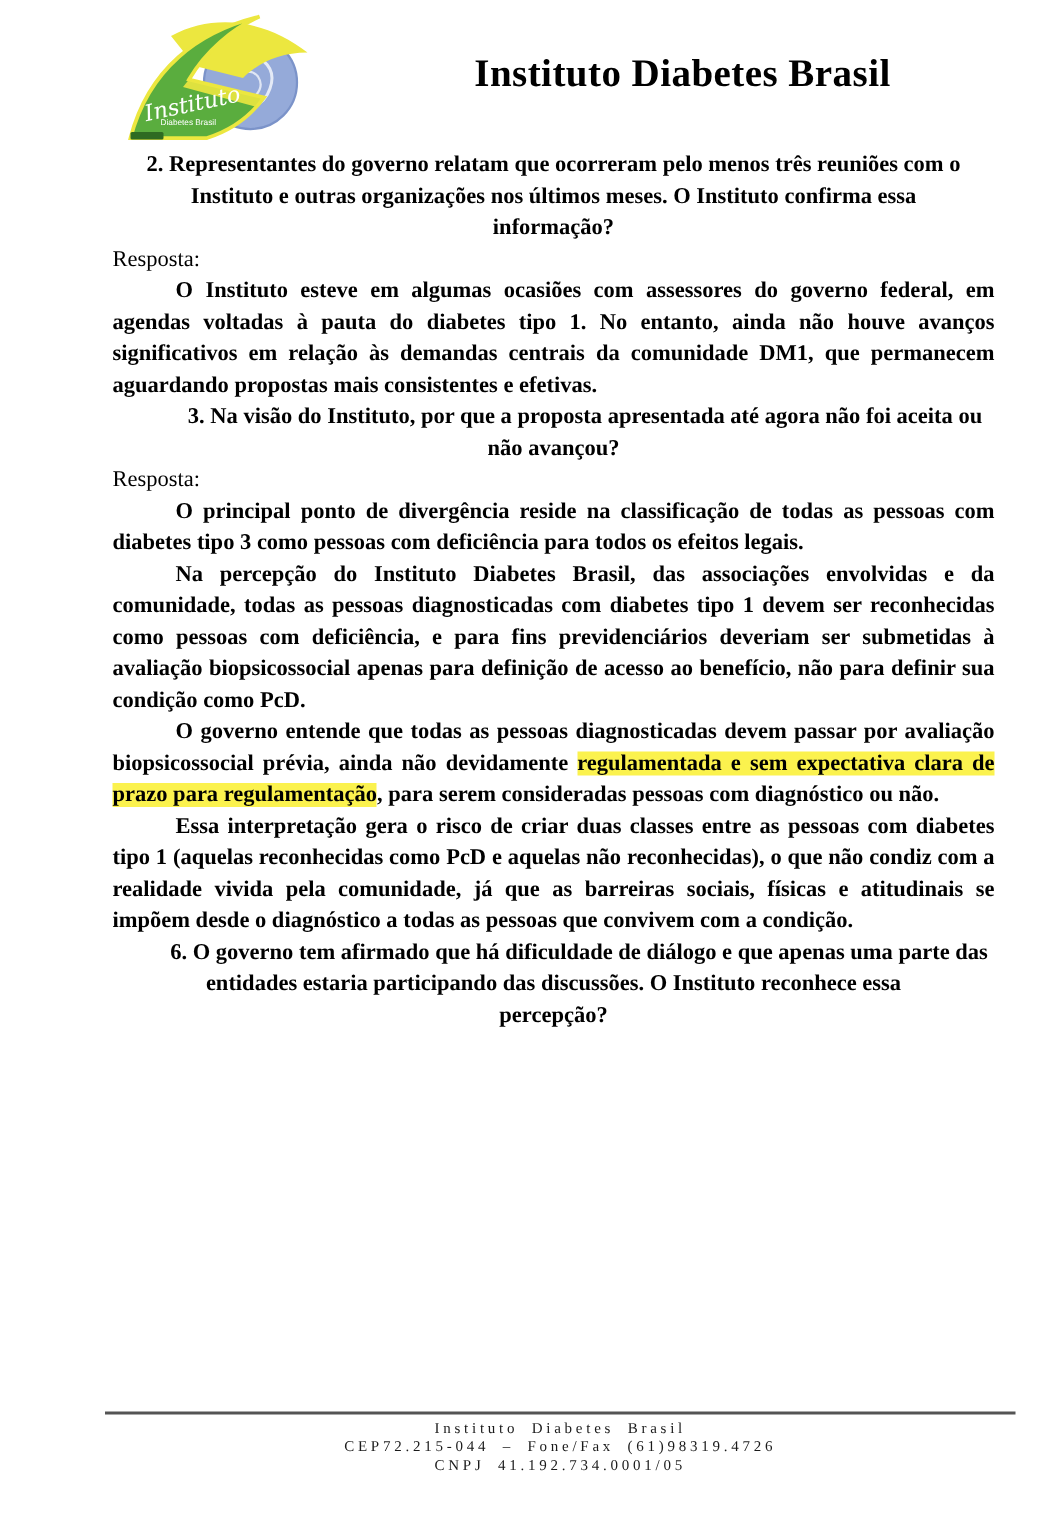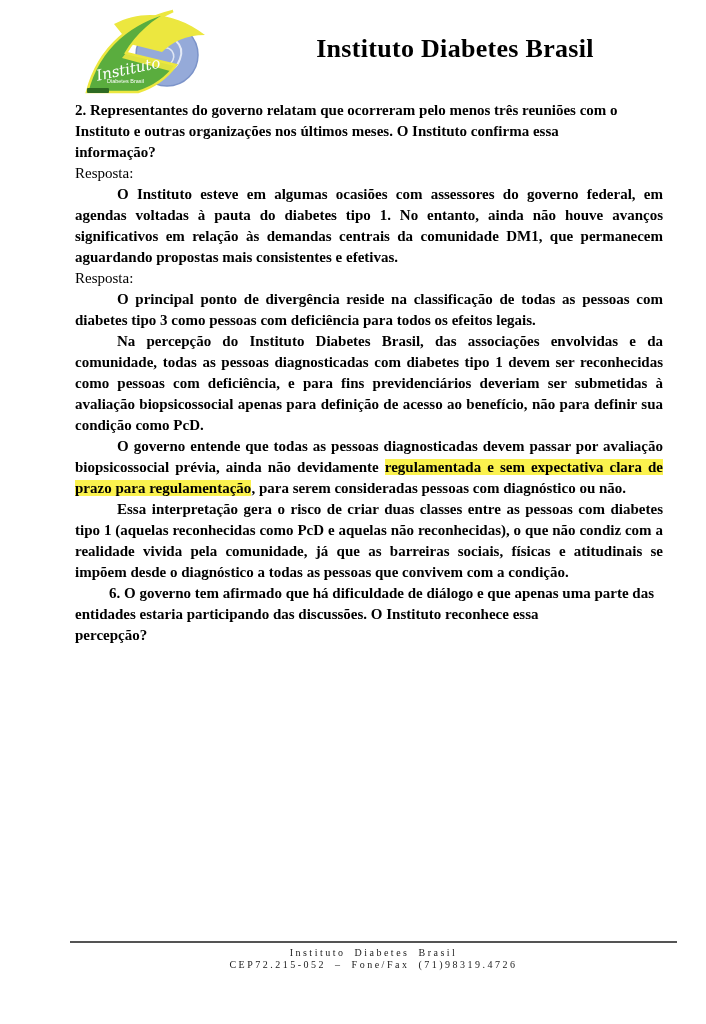--- a/index.html
+++ b/index.html
@@ -10,21 +10,21 @@
     position:relative;overflow:hidden;
   }
   .header{position:relative;height:100px;}
   .logo{position:absolute;left:74px;top:8px;width:136px;height:90px;}
   .title{
     position:absolute;left:210px;right:6px;top:34px;margin:0;
     font-size:26px;font-weight:bold;text-align:center;letter-spacing:.3px;
   }
   .content{padding:0 43px 0 75px;font-size:15px;line-height:21px;}
   .content p{margin:0;}
-  .question{font-weight:bold;white-space:pre-line;}
+  .question{font-weight:bold;white-space:pre-line;text-align:center;}
   .q2{margin:77px 0 0 33px;}
   .q3{margin-top:5px;text-indent:42px;}
   .q4{margin-top:83px;text-indent:34px;}
   .resposta{font-weight:normal;}
   .r1{margin-top:21px;}
   .r2{margin-top:10px;margin-left:32px;}
   .para{text-align:justify;text-indent:42px;font-weight:bold;}
   .p1{margin-top:20px;}
   .p2{margin-top:18px;}
   .p3{margin-top:8px;}
@@ -64,33 +64,36 @@
 
 <main class="content">
   <p class="question q2">2. Representantes do governo relatam que ocorreram pelo menos três reuniões com o
 Instituto e outras organizações nos últimos meses. O Instituto confirma essa
 informação?</p>
 
   <p class="resposta r1">Resposta:</p>
 
   <p class="para p1">O Instituto esteve em algumas ocasiões com assessores do governo federal, em agendas voltadas à pauta do diabetes tipo 1. No entanto, ainda não houve avanços significativos em relação às demandas centrais da comunidade DM1, que permanecem aguardando propostas mais consistentes e efetivas.</p>
 
+  <p class="question q3">3. Na visão do Instituto, por que a proposta apresentada até agora não foi aceita ou
+não avançou?</p>
 
   <p class="resposta r2">Resposta:</p>
 
   <p class="para p2">O principal ponto de divergência reside na classificação de todas as pessoas com diabetes tipo 3 como pessoas com deficiência para todos os efeitos legais.</p>
 
   <p class="para p3">Na percepção do Instituto Diabetes Brasil, das associações envolvidas e da comunidade, todas as pessoas diagnosticadas com diabetes tipo 1 devem ser reconhecidas como pessoas com deficiência, e para fins previdenciários deveriam ser submetidas à avaliação biopsicossocial apenas para definição de acesso ao benefício, não para definir sua condição como PcD.</p>
 
   <p class="para p4"><span>O governo entende que todas as pessoas diagnosticadas devem passar por avaliação biopsicossocial prévia, ainda não devidamente </span><mark>regulamentada e sem expectativa clara de prazo para regulamentação</mark><span>, para serem consideradas pessoas com diagnóstico ou não.</span></p>
 
   <p class="para p5">Essa interpretação gera o risco de criar duas classes entre as pessoas com diabetes tipo 1 (aquelas reconhecidas como PcD e aquelas não reconhecidas), o que não condiz com a realidade vivida pela comunidade, já que as barreiras sociais, físicas e atitudinais se impõem desde o diagnóstico a todas as pessoas que convivem com a condição.</p>
 
   <p class="question q4">6. O governo tem afirmado que há dificuldade de diálogo e que apenas uma parte das
 entidades estaria participando das discussões. O Instituto reconhece essa
 percepção?</p>
 </main>
 
 <footer class="footer">
   <div class="footer-rule"></div>
   <div class="fline">Instituto Diabetes Brasil</div>
-  <div class="fline">CEP72.215-052 – Fone/Fax (71)98319.4726</div>
+  <div class="fline">CEP72.215-044 – Fone/Fax (61)98319.4726</div>
+  <div class="fline">CNPJ 41.192.734.0001/05</div>
 </footer>
 
 </body></html>

